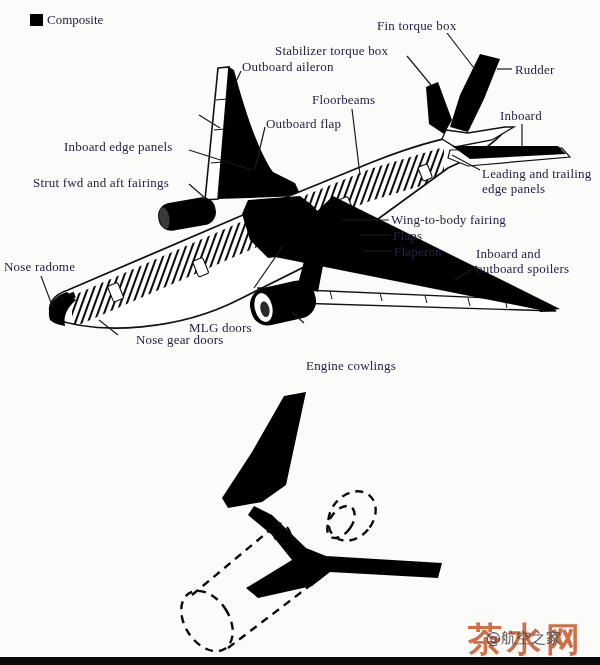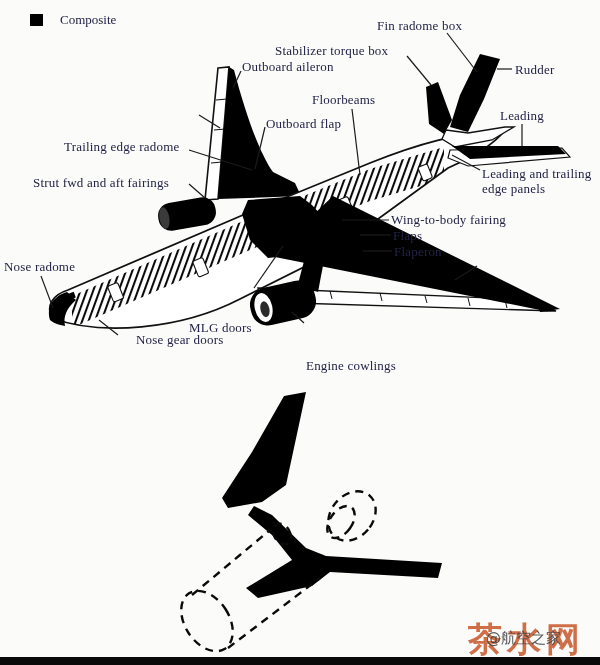--- a/index.html
+++ b/index.html
@@ -8,21 +8,21 @@
     position:relative;width:600px;height:665px;margin:0 auto;
     background:#fbfbfa;overflow:hidden;
     font-family:"Liberation Serif","DejaVu Serif",serif;
   }
   #art{position:absolute;left:0;top:0;width:600px;height:665px;}
   .lbl{
     position:absolute;font-size:13px;line-height:15px;color:#232347;
     white-space:nowrap;letter-spacing:.2px;
   }
   .lbl.wrap{white-space:normal;}
-  #legend{position:absolute;left:30px;top:12px;display:flex;align-items:center;gap:17px;}
+  #legend{position:absolute;left:30px;top:12px;display:flex;align-items:center;gap:4px;}
   #legend .swatch{width:13px;height:12px;background:#000;display:inline-block;}
   #legend .lg-text{font-size:13px;color:#232347;}
   #watermark{position:absolute;left:460px;top:613px;width:140px;height:46px;}
   #wm-large{
     position:absolute;left:8px;top:4px;font-size:34px;font-weight:bold;
     color:#c2410c;letter-spacing:5px;opacity:.75;white-space:nowrap;
     font-family:"DejaVu Sans",sans-serif;
   }
   #wm-small{
     position:absolute;left:26px;top:16px;font-size:15px;color:#404040;
@@ -137,33 +137,34 @@
         <line x1="228" y1="648" x2="320" y2="578"></line>
       </g>
     </g>
   </svg>
 
   <div id="legend">
     <span class="swatch"></span>
     <span class="lg-text">Composite</span>
   </div>
 
-  <div class="lbl" style="left:377px;top:18px;">Fin radome box</div>
+  <div class="lbl" style="left:377px;top:18px;">Fin torque box</div>
   <div class="lbl" style="left:275px;top:43px;">Stabilizer torque box</div>
   <div class="lbl" style="left:242px;top:59px;">Outboard aileron</div>
   <div class="lbl" style="left:515px;top:62px;">Rudder</div>
   <div class="lbl" style="left:312px;top:92px;">Floorbeams</div>
   <div class="lbl" style="left:266px;top:116px;">Outboard flap</div>
-  <div class="lbl" style="left:500px;top:108px;">Leading</div>
-  <div class="lbl" style="left:64px;top:139px;">Trailing edge radome</div>
+  <div class="lbl" style="left:500px;top:108px;">Inboard</div>
+  <div class="lbl" style="left:64px;top:139px;">Inboard edge panels</div>
   <div class="lbl wrap" style="left:482px;top:166px;width:118px;">Leading and trailing edge panels</div>
   <div class="lbl" style="left:391px;top:212px;">Wing-to-body fairing</div>
   <div class="lbl" style="left:33px;top:175px;">Strut fwd and aft fairings</div>
   <div class="lbl" style="left:393px;top:228px;">Flaps</div>
   <div class="lbl" style="left:394px;top:244px;">Flaperon</div>
+  <div class="lbl wrap" style="left:476px;top:246px;width:108px;">Inboard and outboard spoilers</div>
   <div class="lbl" style="left:4px;top:259px;">Nose radome</div>
   <div class="lbl" style="left:189px;top:284px;margin-top:36px;">MLG doors</div>
   <div class="lbl" style="left:306px;top:318px;margin-top:40px;">Engine cowlings</div>
   <div class="lbl" style="left:121px;top:332px;margin-left:15px;">Nose gear doors</div>
 
   <div id="watermark">
     <span id="wm-large">茶水网</span>
     <span id="wm-small">@航空之家</span>
   </div>
   <div id="bottom-bar"></div>

